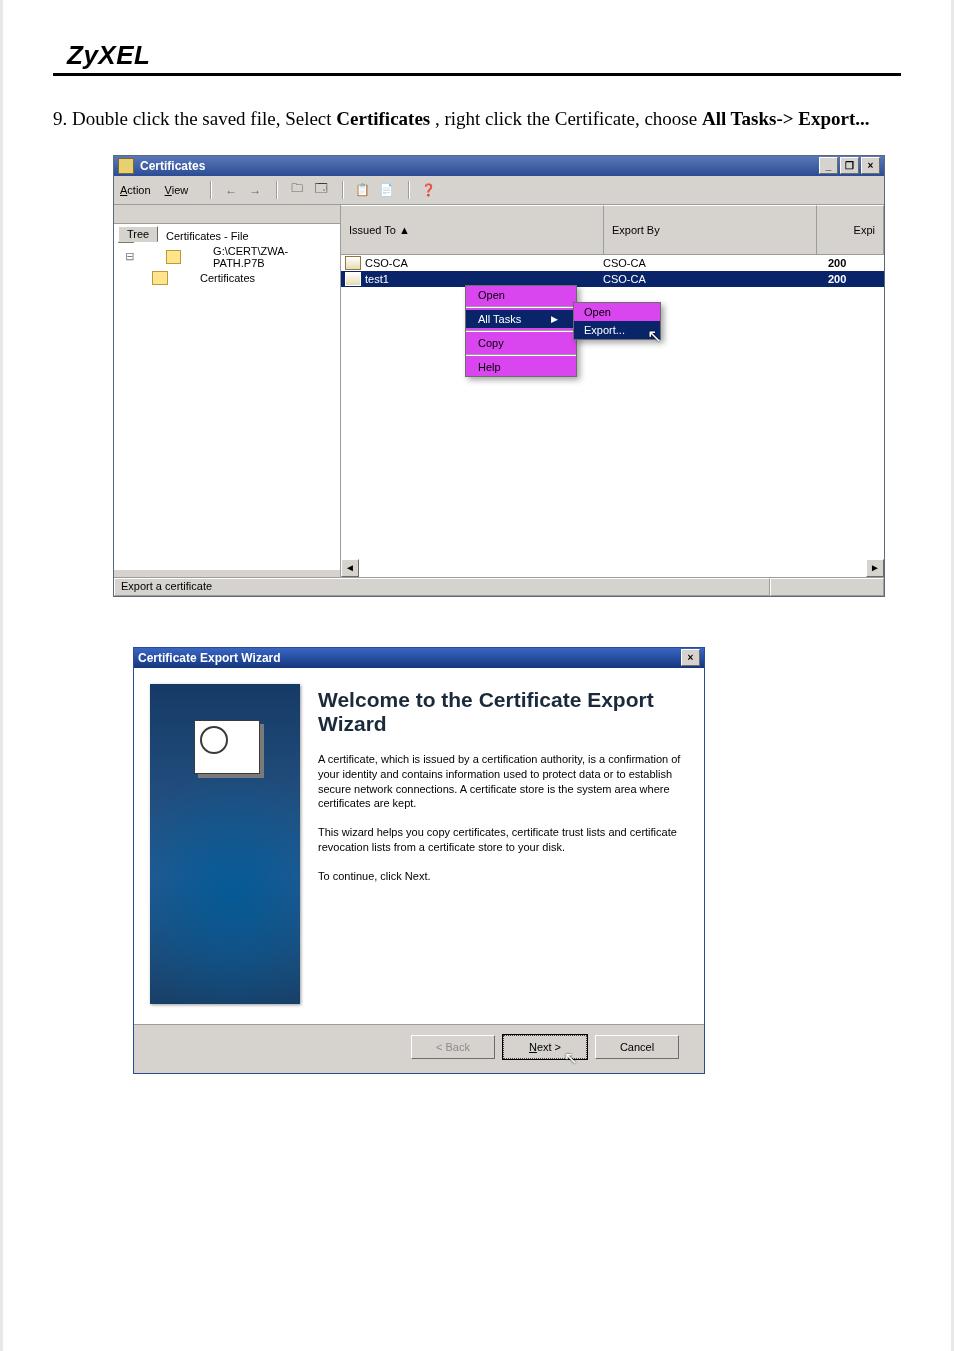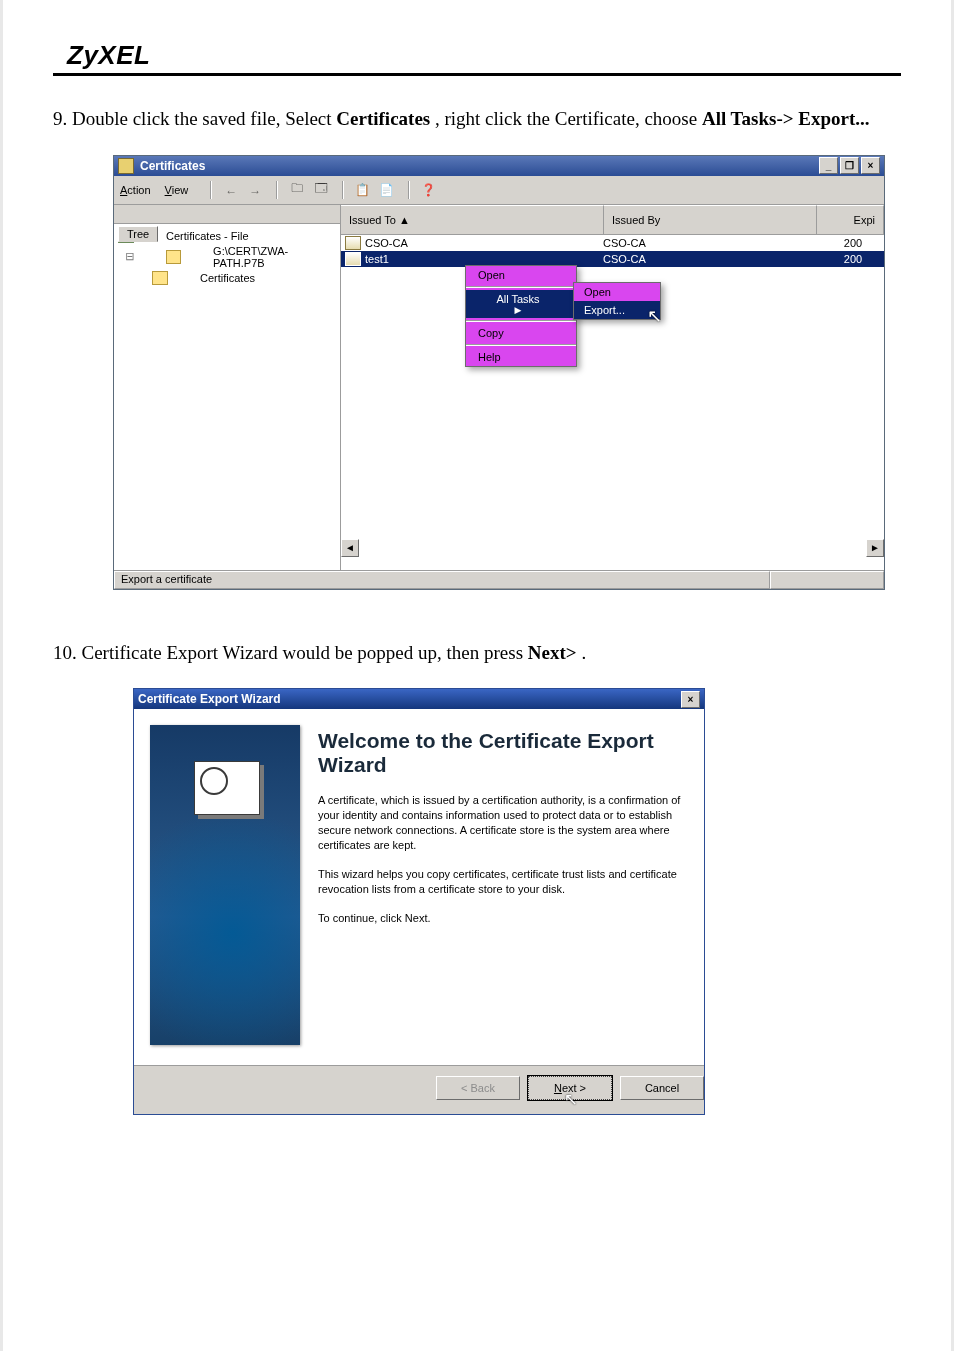--- a/index.html
+++ b/index.html
@@ -133,55 +133,55 @@
   }
   .tree-ic.root { background:#c0d8b0; border-color:#6b8a5a; }
 
   .list-col { flex:1; display:flex; flex-direction:column; }
   .col-headers {
     display:flex;
     background:#d6d3ce;
     border-bottom:1px solid #9c9c9c;
   }
   .ch {
-    padding:8px 8px;
+    padding:18px 8px;
     border-right:1px solid #9c9c9c;
     border-top:1px solid #fff;
     background:#d6d3ce;
     font-size:11px;
   }
   .ch1 { width:246px; }
   .ch2 { flex:1; }
   .ch3 { width:50px; text-align:right; }
   .list-rows { height:322px; position:relative; }
   .row { display:flex; align-items:center; height:16px; }
   .cell1 { width:254px; display:flex; align-items:center; padding-left:4px; }
   .cell2 { flex:1; padding-left:4px; }
-  .cell3 { width:50px; text-align:center; padding-right:6px; }
+  .cell3 { width:50px; text-align:left; padding-right:6px;font-weight:bold; }
   .cert-ic {
     width:14px; height:12px;
     border:1px solid #8a7a40;
     background:linear-gradient(#fff,#e6dcb0);
     margin-right:4px;
   }
   .row.sel { background:#0a246a; color:#fff; }
   .row.sel .cert-ic { border-color:#fff; }
 
   
   .ctx, .ctx-sub {
     position:absolute;
     background:#d946ef;
     border:1px solid #6c6c6c;
     box-shadow: 3px 3px 6px rgba(0,0,0,.35);
     font-size:11px;
     z-index:10;
   }
   .ctx { top:30px; left:124px; width:110px; }
   .ctx .mi { padding:3px 18px 3px 12px; white-space:nowrap; position:relative; display:flex; justify-content:space-between; align-items:center; }
-  .ctx .mi.hl { background:#0a246a; color:#fff;flex-direction:column; }
+  .ctx .mi.hl { background:#0a246a; color:#fff; }
   .ctx .sep { border-top:1px solid #9c9c9c; border-bottom:1px solid #fff; margin:2px 0; height:0; }
   .ctx-sub { top:47px; left:232px; width:86px; }
   .ctx-sub .mi { padding:3px 10px; }
   .ctx-sub .mi.hl { background:#0a246a; color:#fff; display:flex; justify-content:space-between; }
   .caret { font-size:9px; }
   .cursor {
     position:absolute;
     top:70px; left:306px;
     width:14px; height:18px;
     color:#fff;
@@ -269,21 +269,21 @@
     font-weight:700;
     color:#1a2a3a;
     margin:4px 0 16px 0;
     line-height:1.15;
   }
   .wiz-p { font-size:11px; line-height:1.35; margin:0 0 14px 0; }
   .wizard-buttons {
     display:flex;
     justify-content:flex-end;
     gap:8px;
-    padding:10px 0 14px 14px;
+    padding:10px 25px 14px 14px;
     border-top:1px solid #9c9c9c;
     background:#d6d3ce;
     position:relative;
   }
   .wbtn {
     width:82px;
     height:22px;
     background:#d6d3ce;
     border:1px solid #fff;
     border-right-color:#6c6c6c;
@@ -361,21 +361,21 @@
           <div class="tree-line" style="padding-left:36px">
             <span class="tree-ic"></span>
             <span>Certificates</span>
           </div>
         </div>
       </div>
 
       <div class="list-col">
         <div class="col-headers">
           <div class="ch ch1">Issued To  ▲</div>
-          <div class="ch ch2">Issued By</div>
+          <div class="ch ch2">Export By</div>
           <div class="ch ch3">Expi</div>
         </div>
         <div class="list-rows">
           <div class="row">
             <div class="cell1">
                 <span class="cert-ic"></span>
                 <span>CSO-CA</span>
               </div>
             <div class="cell2">CSO-CA</div>
             <div class="cell3">200</div>
@@ -414,25 +414,20 @@
         </div>
       </div>
     </div>
 
     <div class="status-bar">
       <div class="status-cell main">Export a certificate</div>
       <div class="status-cell small"></div>
     </div>
   </div>
 
-  <p class="instr">
-    <span>10. Certificate Export Wizard would be popped up, then press </span>
-    <span class="bold">Next&gt;</span>
-    <span>.</span>
-  </p>
 
   <div class="wizard">
     <div class="title-bar">
       <span class="tb-text">Certificate Export Wizard</span>
       <span class="spacer"></span>
       <span class="sys-btn">×</span>
     </div>
     <div class="wizard-body">
       <div class="wiz-side"></div>
       <div class="wiz-content">

